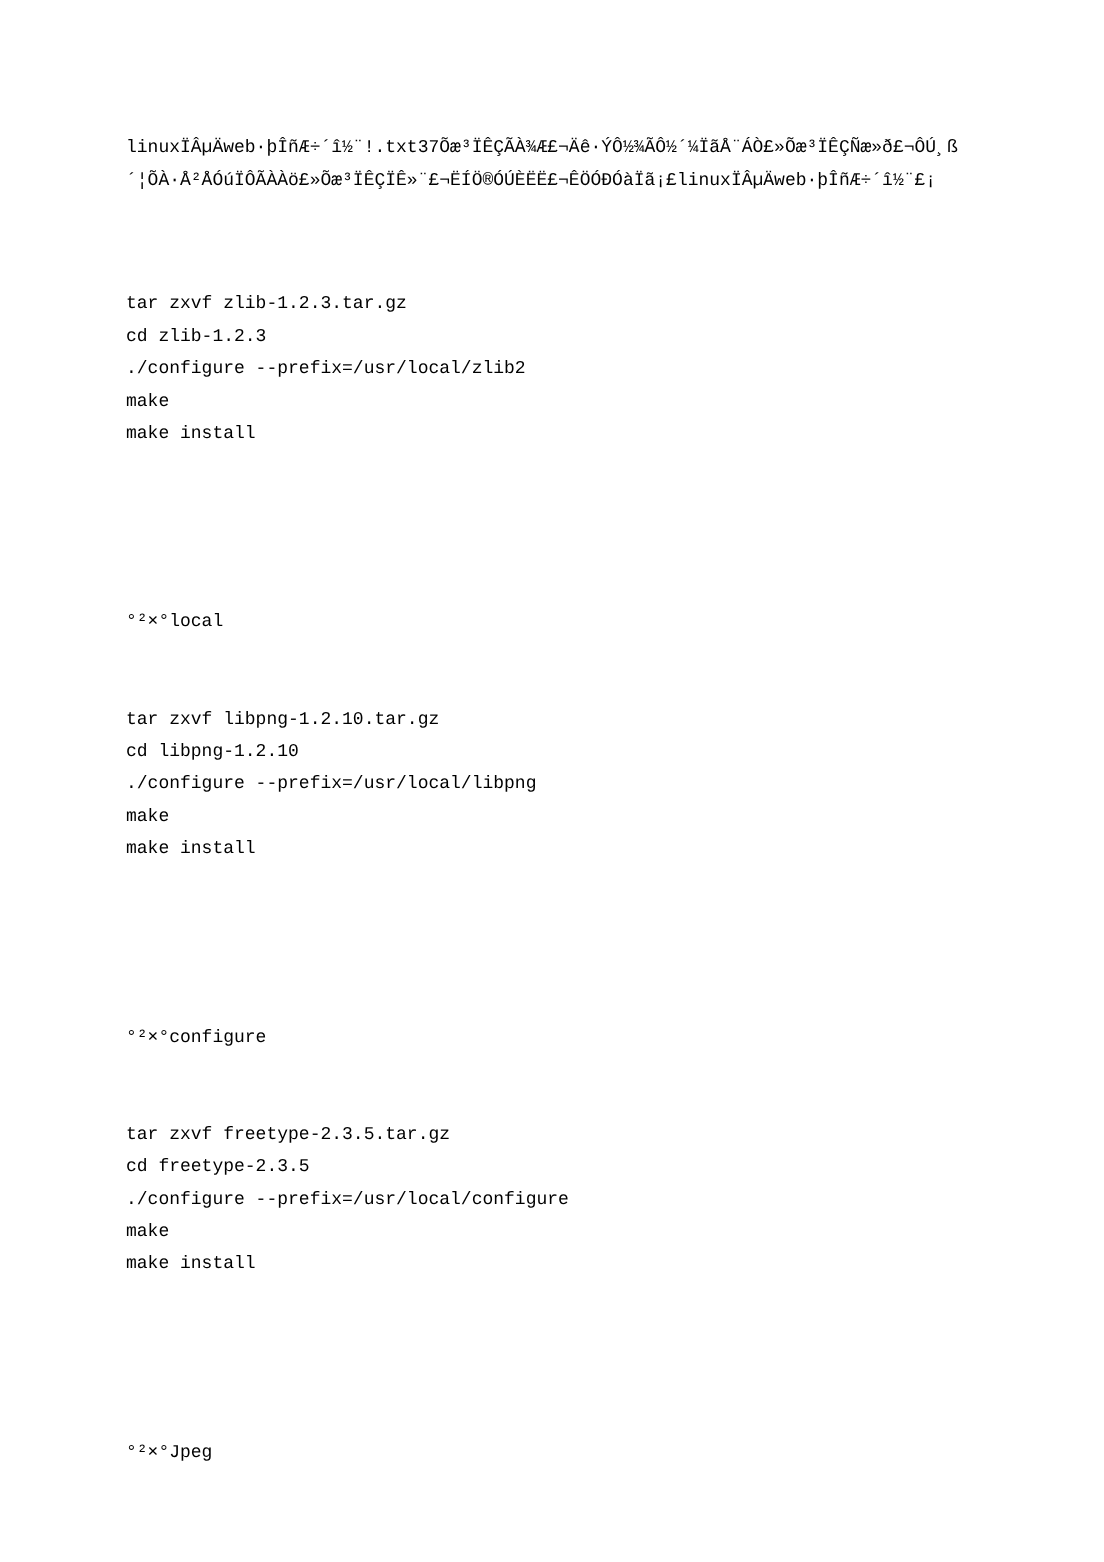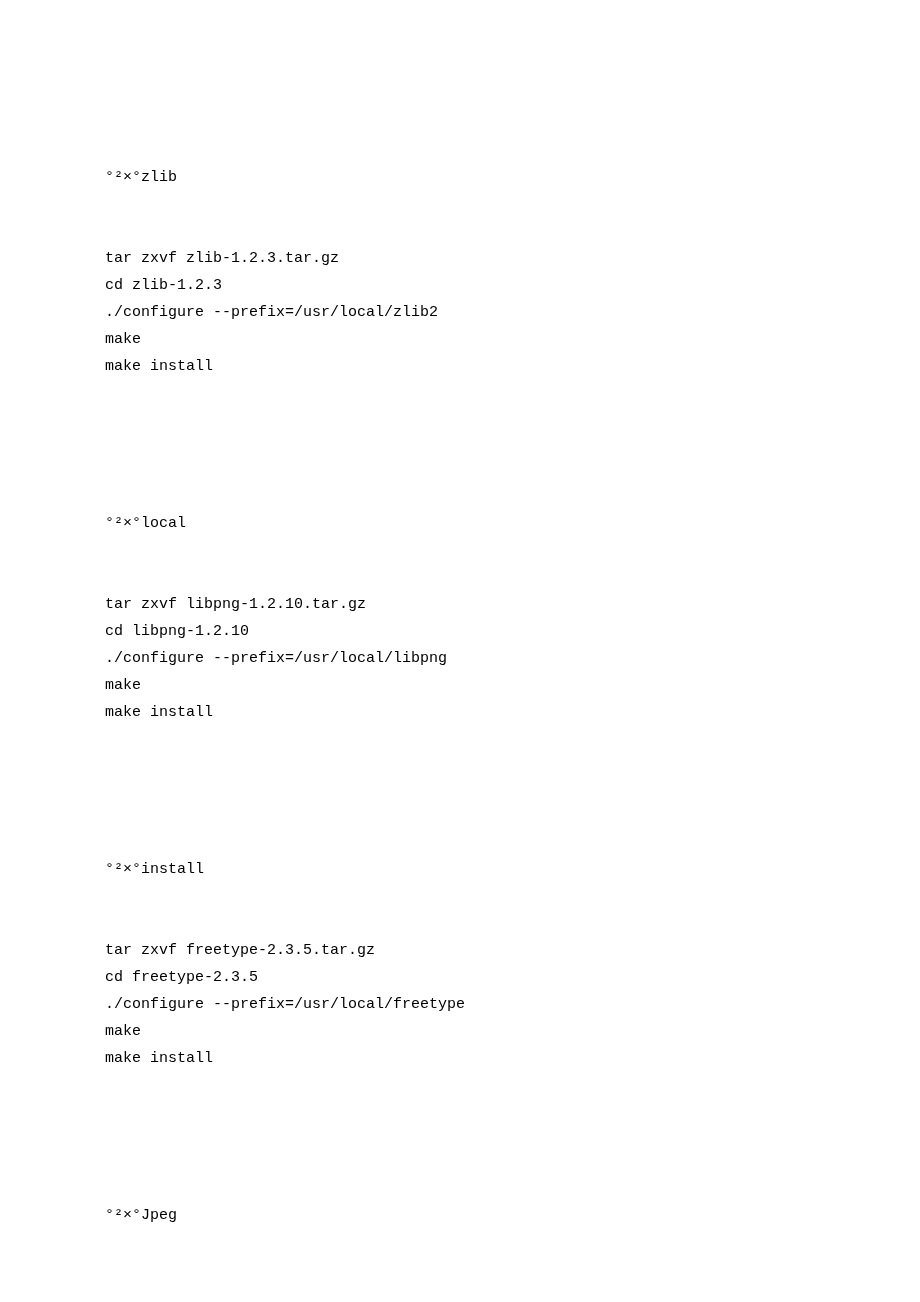--- a/index.html
+++ b/index.html
@@ -25,44 +25,44 @@
   .section {
     margin-bottom: 22px;
     white-space: pre;
   }
 </style>
 </head>
 <body>
 
 <div class="page">
 
+  <div class="intro">linuxÏÂµÄweb·þÎñÆ÷´î½¨!.txt37Õæ³ÏÊÇÃÀ¾Æ£¬Äê·ÝÔ½¾ÃÔ½´¼ÏãÅ¨ÁÒ£»Õæ³ÏÊÇÑæ»ð£¬ÔÚ¸ß´¦ÕÀ·Å²ÅÓúÏÔÃÀÀö£»Õæ³ÏÊÇÏÊ»¨£¬ËÍÖ®ÓÚÈËË£¬ÊÖÓÐÓàÏã¡£linuxÏÂµÄweb·þÎñÆ÷´î½¨£¡</div>
 
   <div class="section">
-    <div>°²×°zlib</div>
     <div>tar zxvf zlib-1.2.3.tar.gz
 cd zlib-1.2.3
 ./configure --prefix=/usr/local/zlib2
 make
 make install</div>
   </div>
 
   <div class="section">
     <div>°²×°local</div>
     <div>tar zxvf libpng-1.2.10.tar.gz
 cd libpng-1.2.10
 ./configure --prefix=/usr/local/libpng
 make
 make install</div>
   </div>
 
   <div class="section">
-    <div>°²×°install</div>
+    <div>°²×°configure</div>
     <div>tar zxvf freetype-2.3.5.tar.gz
 cd freetype-2.3.5
-./configure --prefix=/usr/local/freetype
+./configure --prefix=/usr/local/configure
 make
 make install</div>
   </div>
 
   <div class="section">
     <div>°²×°Jpeg</div>
     
   </div>
 
 </div>

